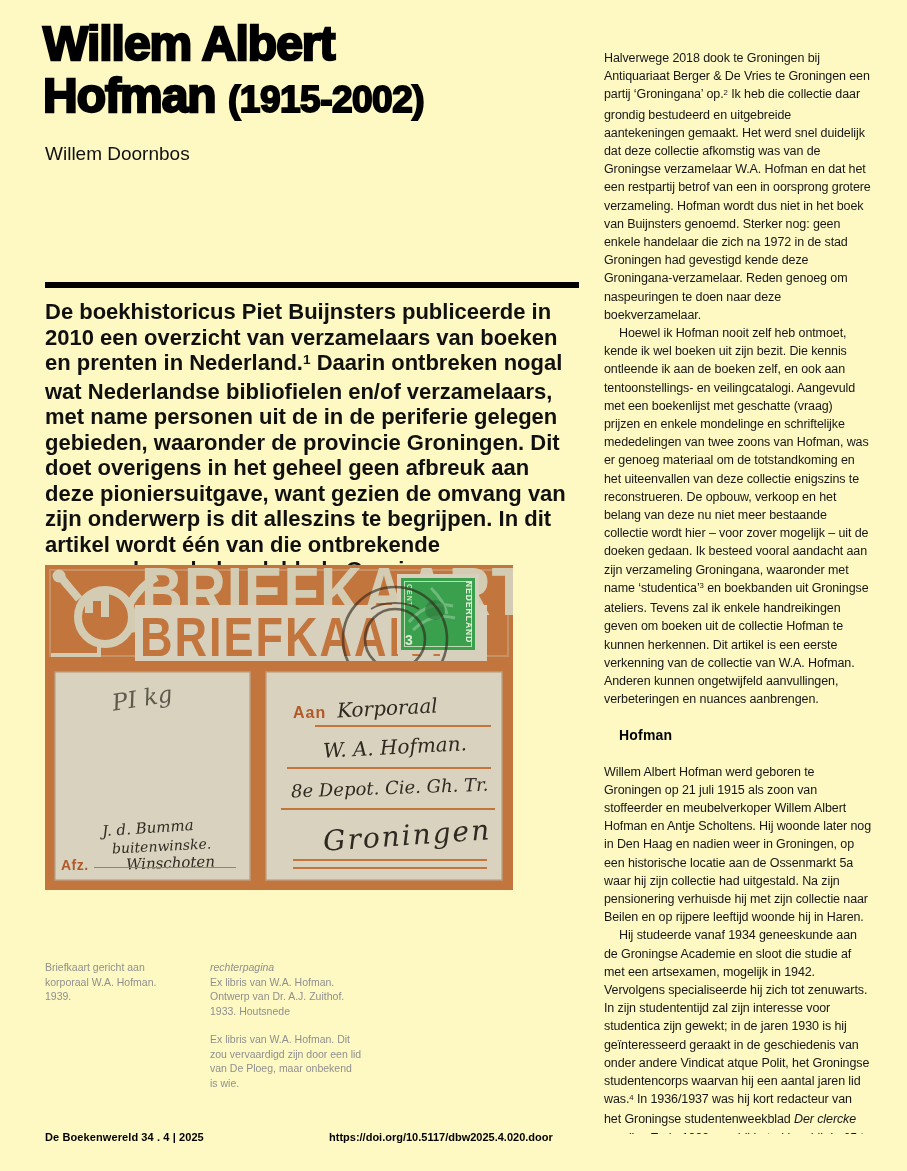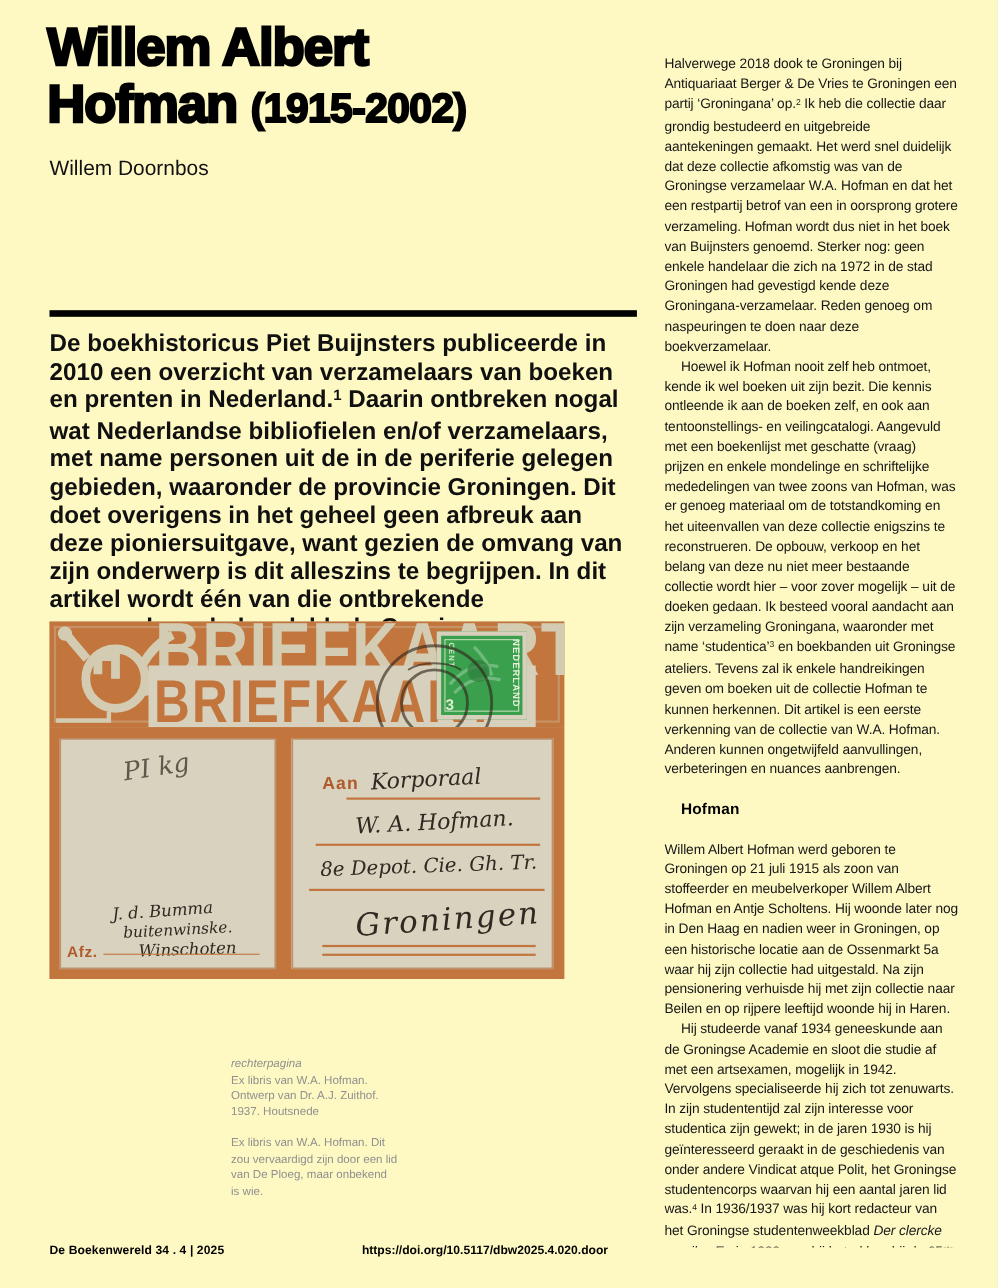--- a/index.html
+++ b/index.html
@@ -158,22 +158,25 @@
         <div class="ln ln3"></div>
         <div class="ln ln4"></div>
         <div class="addr1 hand">Korporaal</div>
         <div class="addr2 hand">W. A. Hofman.</div>
         <div class="addr3 hand">8e Depot. Cie. Gh. Tr.</div>
         <div class="addr4 hand">Groningen</div>
       </div>
     </div>
   </div>
 
+  <div class="cap cap-left">
+    <p>Briefkaart gericht aan korporaal W.A. Hofman. 1939.</p>
+  </div>
   <div class="cap cap-right">
-    <p><span class="lbl">rechterpagina</span><span>Ex libris van W.A. Hofman. Ontwerp van Dr. A.J. Zuithof. 1937. Houtsnede</span></p>
+    <p><span class="lbl">rechterpagina</span><span>Ex libris van W.A. Hofman. Ontwerp van Dr. A.J. Zuithof. 1933. Houtsnede</span></p>
     <p>Ex libris van W.A. Hofman. Dit zou vervaardigd zijn door een lid van De Ploeg, maar onbekend is wie.</p>
   </div>
 
   <div class="column">
     <p><span>Halverwege 2018 dook te Groningen bij Antiquariaat Berger &amp; De Vries te Groningen een partij ‘Groningana’ op.</span><span class="sup">2</span><span> Ik heb die collectie daar grondig bestudeerd en uitgebreide aantekeningen gemaakt. Het werd snel duidelijk dat deze collectie afkomstig was van de Groningse verzamelaar W.A. Hofman en dat het een restpartij betrof van een in oorsprong grotere verzameling. Hofman wordt dus niet in het boek van Buijnsters genoemd. Sterker nog: geen enkele handelaar die zich na 1972 in de stad Groningen had gevestigd kende deze Groningana-verzamelaar. Reden genoeg om naspeuringen te doen naar deze boekverzamelaar.</span></p>
     <p class="indent"><span>Hoewel ik Hofman nooit zelf heb ontmoet, kende ik wel boeken uit zijn bezit. Die kennis ontleende ik aan de boeken zelf, en ook aan tentoonstellings- en veilingcatalogi. Aangevuld met een boekenlijst met geschatte (vraag) prijzen en enkele mondelinge en schriftelijke mededelingen van twee zoons van Hofman, was er genoeg materiaal om de totstandkoming en het uiteenvallen van deze collectie enigszins te reconstrueren. De opbouw, verkoop en het belang van deze nu niet meer bestaande collectie wordt hier – voor zover mogelijk – uit de doeken gedaan. Ik besteed vooral aandacht aan zijn verzameling Groningana, waaronder met name ‘studentica’</span><span class="sup">3</span><span> en boekbanden uit Groningse ateliers. Tevens zal ik enkele handreikingen geven om boeken uit de collectie Hofman te kunnen herkennen. Dit artikel is een eerste verkenning van de collectie van W.A. Hofman. Anderen kunnen ongetwijfeld aanvullingen, verbeteringen en nuances aanbrengen.</span></p>
     <h3>Hofman</h3>
     <p>Willem Albert Hofman werd geboren te Groningen op 21 juli 1915 als zoon van stoffeerder en meubelverkoper Willem Albert Hofman en Antje Scholtens. Hij woonde later nog in Den Haag en nadien weer in Groningen, op een historische locatie aan de Ossenmarkt 5a waar hij zijn collectie had uitgestald. Na zijn pensionering verhuisde hij met zijn collectie naar Beilen en op rijpere leeftijd woonde hij in Haren.</p>
     <p class="indent"><span>Hij studeerde vanaf 1934 geneeskunde aan de Groningse Academie en sloot die studie af met een artsexamen, mogelijk in 1942. Vervolgens specialiseerde hij zich tot zenuwarts. In zijn studententijd zal zijn interesse voor studentica zijn gewekt; in de jaren 1930 is hij geïnteresseerd geraakt in de geschiedenis van onder andere Vindicat atque Polit, het Groningse studentencorps waarvan hij een aantal jaren lid was.</span><span class="sup">4</span><span> In 1936/1937 was hij kort redacteur van het Groningse studentenweekblad </span><span class="it">Der clercke cronike</span><span>. En in 1939 was hij betrokken bij de 65</span><span class="sup">ste</span></p>
   </div>

